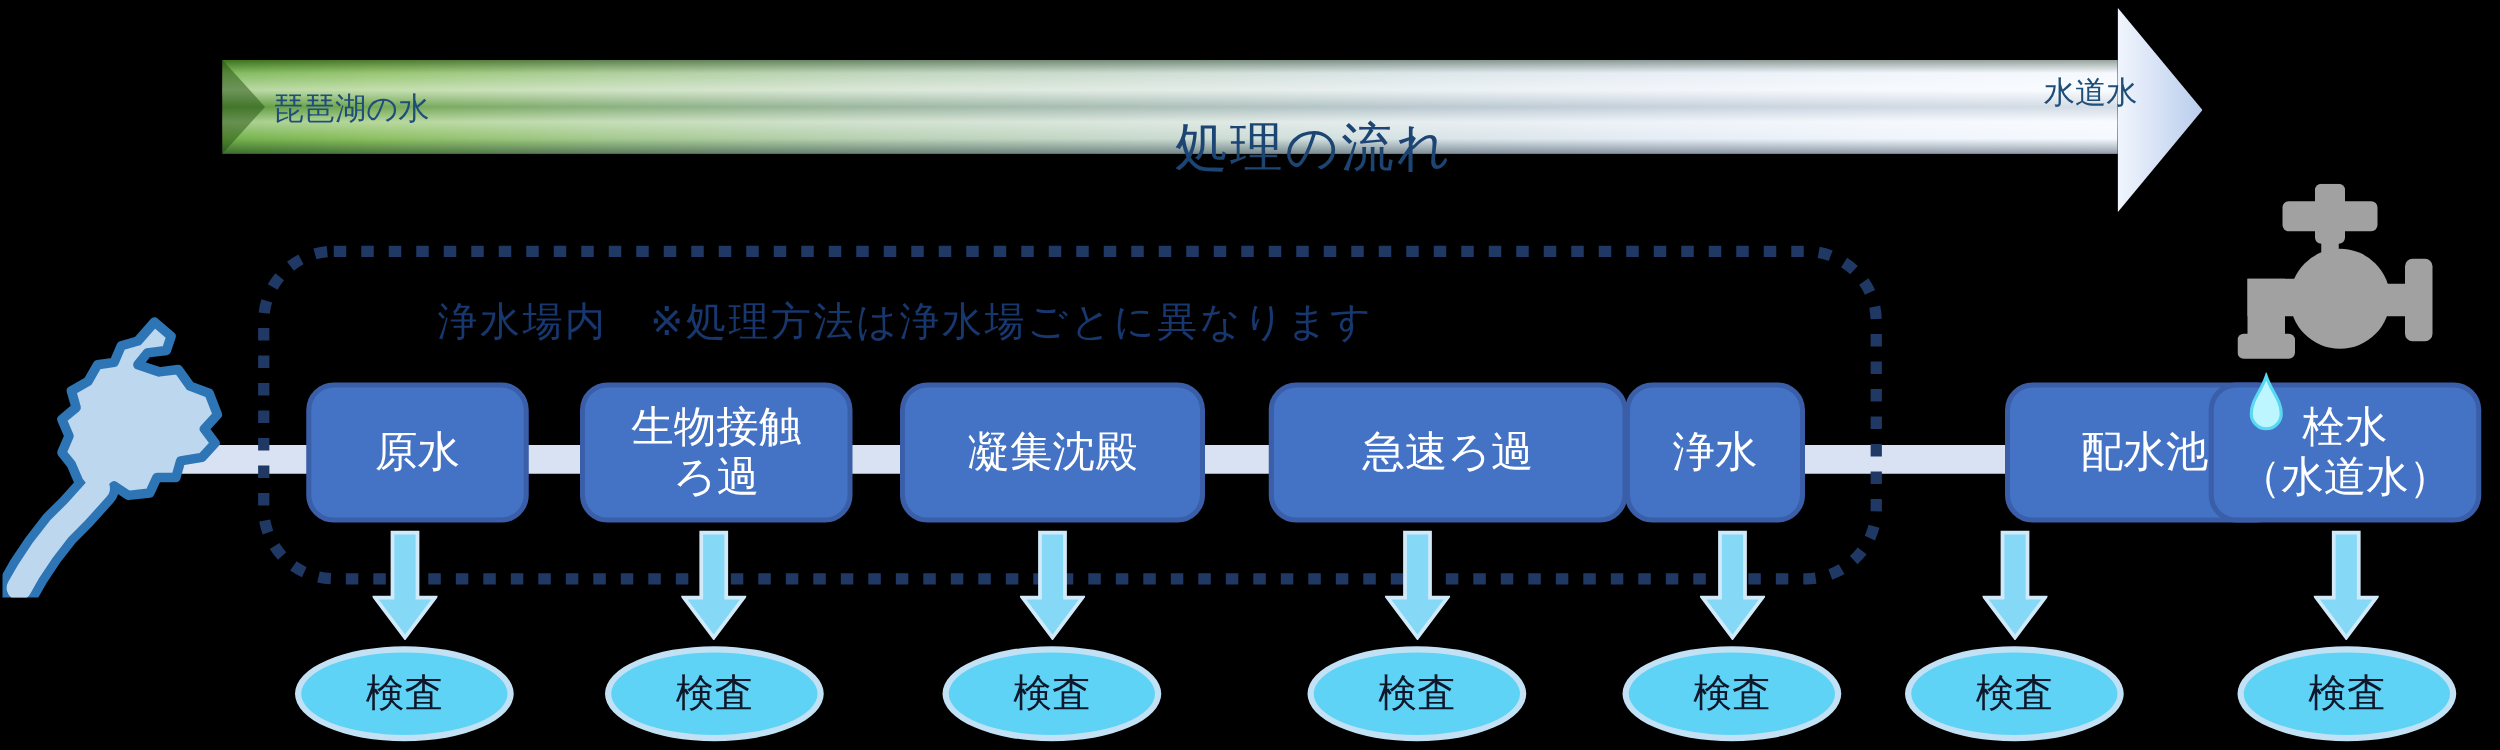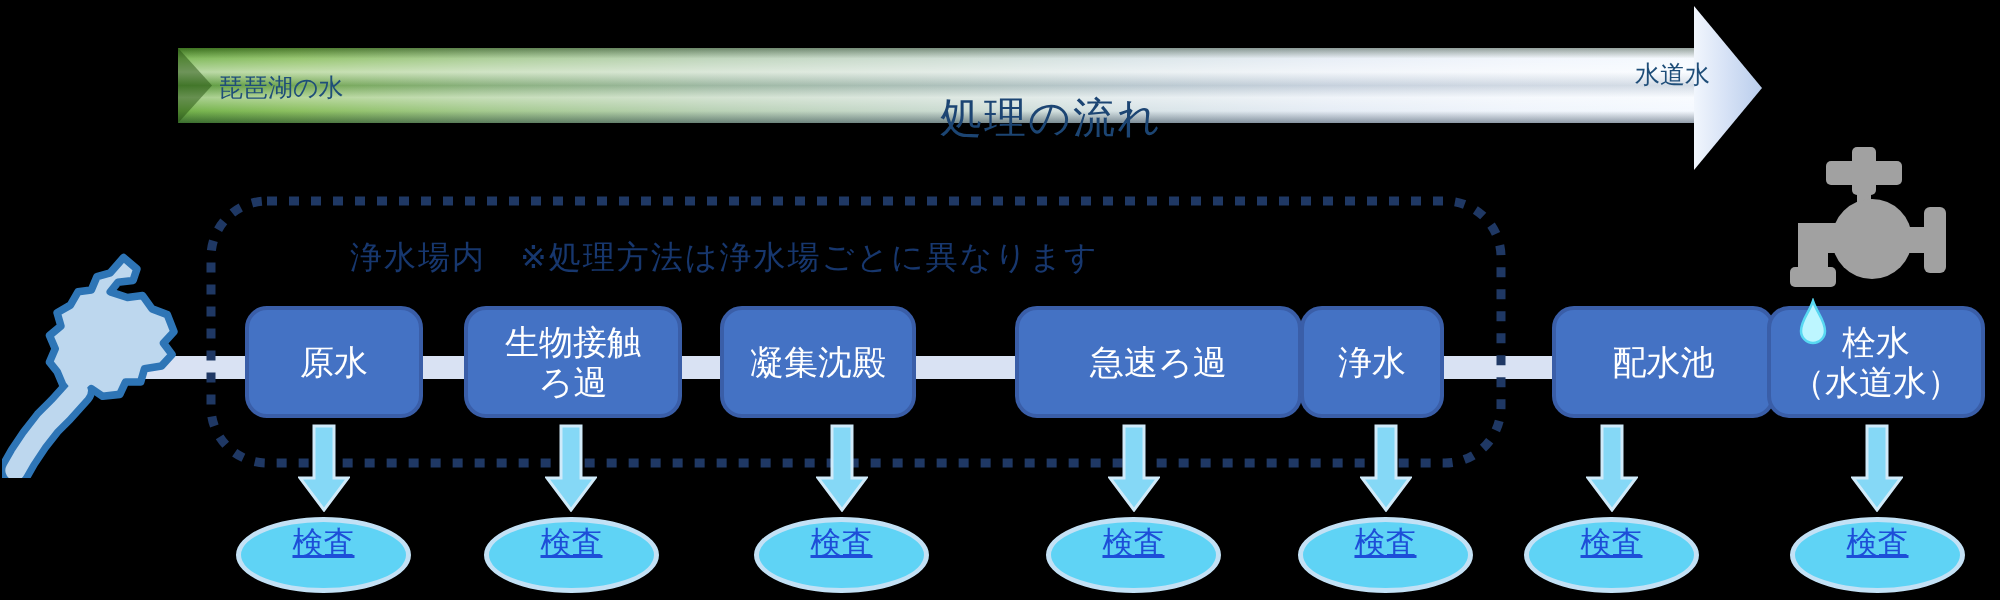--- a/index.html
+++ b/index.html
@@ -54,22 +54,22 @@
     position:absolute;top:306px;height:112px;z-index:3;box-sizing:border-box;
     background:#4472C4;border:4px solid #3A5EA8;border-radius:22px;
     display:flex;align-items:center;justify-content:center;
     color:#fff;font-size:34px;line-height:40px;text-align:center;white-space:pre-line;
   }
   
   .down-arrow{position:absolute;top:424px;width:52px;height:88px;z-index:3;}
   .inspection{
     position:absolute;top:517px;width:175px;height:76px;z-index:3;box-sizing:border-box;
     background:#5FD3F5;border:5px solid #C3E1F5;border-radius:50%;
-    display:flex;justify-content:center;
-    color:#1d4ed8;font-size:31px;text-decoration:underline;
+    display:flex;align-items:center;justify-content:center;
+    color:#0f172a;font-size:31px;
   }
   
   .lake{position:absolute;left:2px;top:250px;width:190px;height:228px;z-index:3;}
   .faucet{position:absolute;left:1790px;top:147px;width:166px;height:148px;z-index:3;}
   .droplet{position:absolute;left:1799px;top:298px;width:28px;height:48px;z-index:4;}
 </style>
 </head>
 <body>
 
 <div id="canvas">
@@ -107,24 +107,24 @@
       <rect x="0" y="120" width="46" height="20" rx="5"></rect>
     </g>
   </svg>
   <svg class="droplet" viewBox="0 0 28 48">
     <path d="M14,3 C18,15 26,22 26,33 A12,12 0 1 1 2,33 C2,22 10,15 14,3 Z" fill="#BDF6FF" stroke="#58D8F2" stroke-width="2.5"></path>
   </svg>
 
   <div class="stage-box" style="left:245px;width:178px"><span>原水</span></div>
   <div class="stage-box" style="left:464px;width:218px"><span>生物接触
 ろ過</span></div>
-  <div class="stage-box" style="left:720px;width:196px"><span>凝集沈殿</span></div>
+  <div class="stage-box" style="left:720px;width:244px"><span>凝集沈殿</span></div>
   <div class="stage-box" style="left:1015px;width:287px"><span>急速ろ過</span></div>
   <div class="stage-box" style="left:1300px;width:144px"><span>浄水</span></div>
-  <div class="stage-box" style="left:1552px;width:223px"><span>配水池</span></div>
+  <div class="stage-box" style="left:1604px;width:223px"><span>配水池</span></div>
   <div class="stage-box" style="left:1767px;width:218px"><span>栓水
 （水道水）</span></div>
 
   <svg class="down-arrow" style="left:298px" viewBox="0 0 52 88">
       <polygon points="16,2 36,2 36,54 50,54 26,86 2,54 16,54" fill="#85D8F6" stroke="#D0EAF9" stroke-width="3"></polygon>
     </svg>
   <svg class="down-arrow" style="left:545px" viewBox="0 0 52 88">
       <polygon points="16,2 36,2 36,54 50,54 26,86 2,54 16,54" fill="#85D8F6" stroke="#D0EAF9" stroke-width="3"></polygon>
     </svg>
   <svg class="down-arrow" style="left:816px" viewBox="0 0 52 88">

